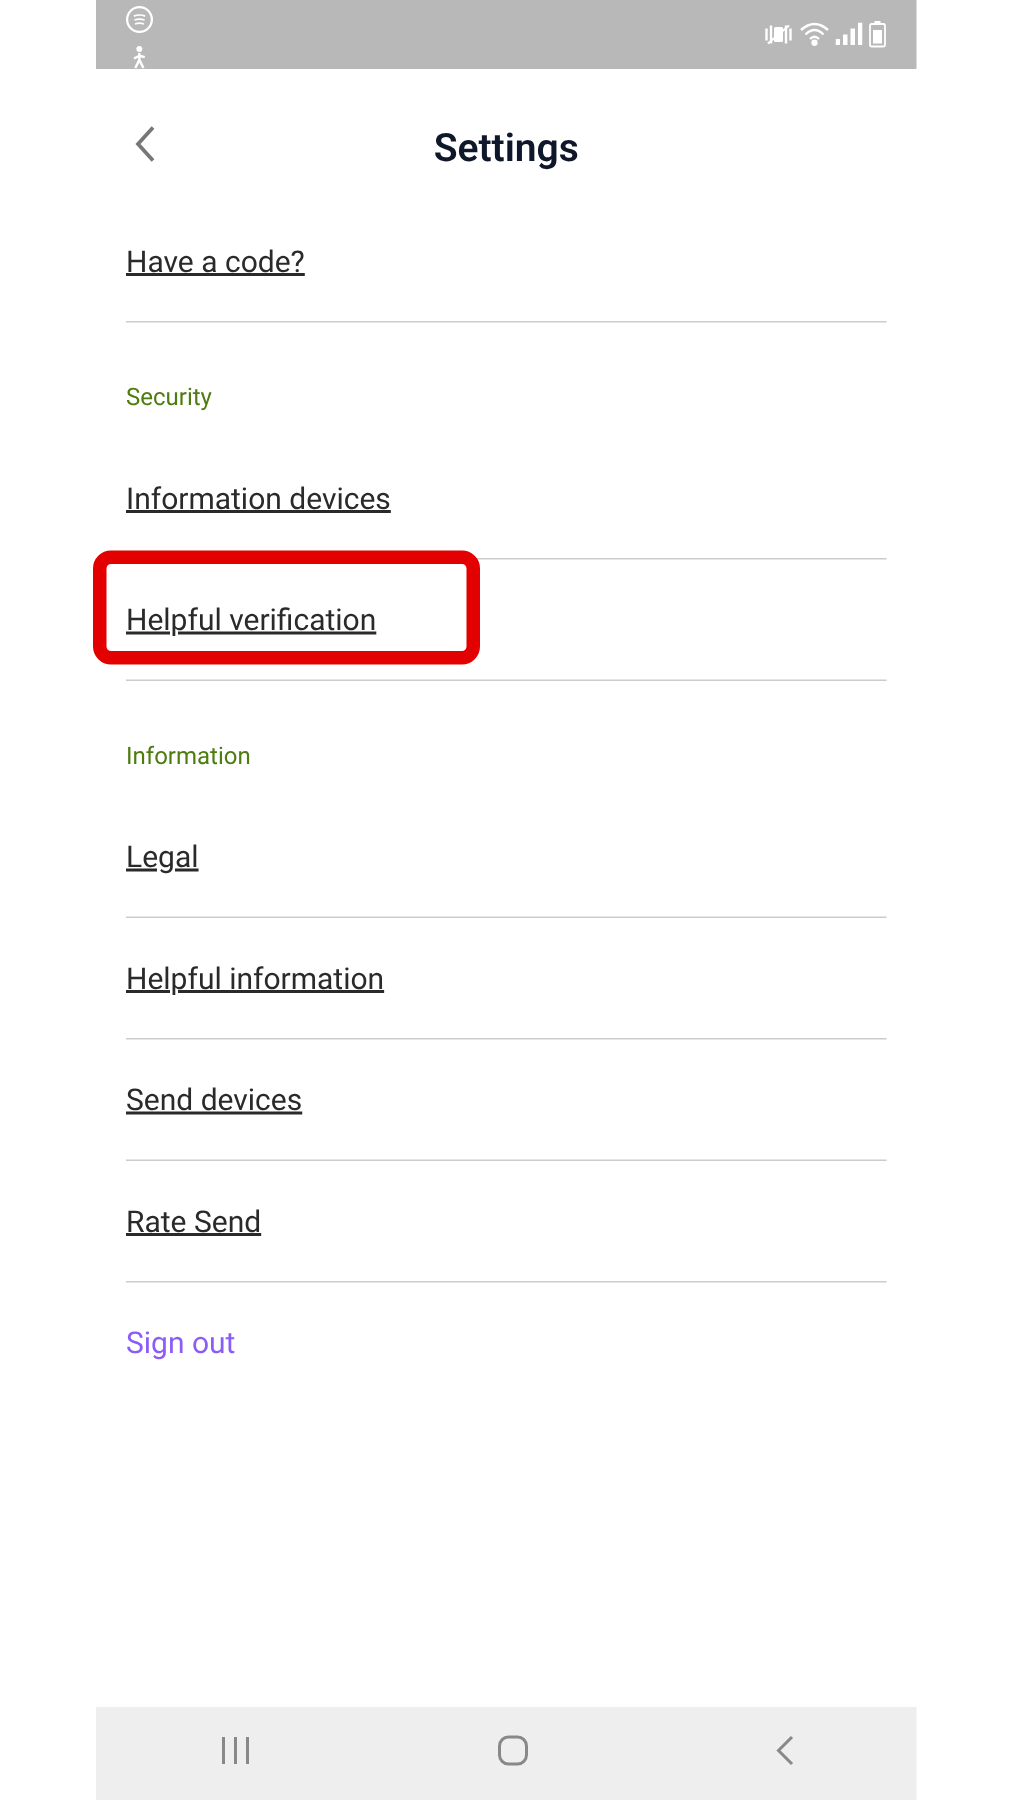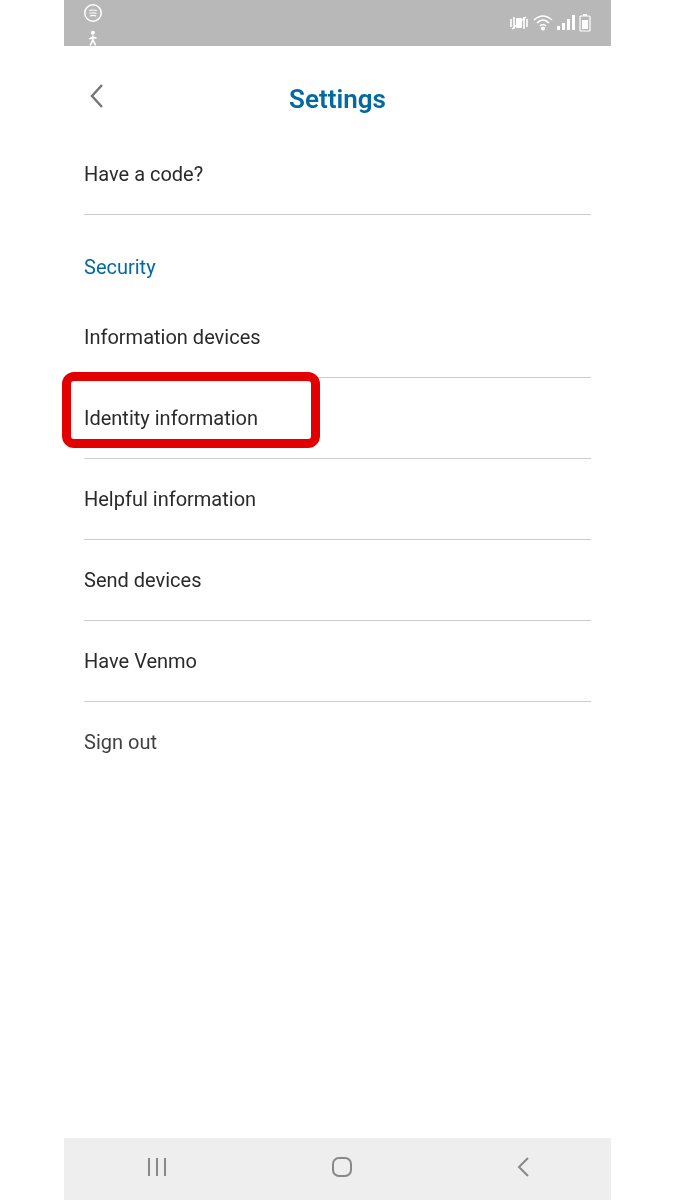--- a/index.html
+++ b/index.html
@@ -36,36 +36,37 @@
       position: absolute;
       left: 88px;
       top: 28px;
       cursor: pointer;
     }
     .header-title {
       flex: 1;
       text-align: center;
       font-size: 26px;
       font-weight: 600;
-      color: #0369a1;
+      color: #0f172a;
     }
     .content {
       padding: 0 84px;
     }
     .list-item {
       padding: 28px 0;
       font-size: 20px;
       color: #2a2a2a;
       border-bottom: 1px solid #ccc;
       cursor: pointer;
+      text-decoration: underline;
     }
     .section-label {
       padding: 40px 0 18px 0;
-      font-size: 20px;
-      color: #0369a1;
+      font-size: 16px;
+      color: #4d7c0f;
     }
     .highlighted {
       position: relative;
     }
     .highlight-box {
       position: absolute;
       border: 9px solid #e20000;
       border-radius: 12px;
       left: -22px;
       top: -6px;
@@ -81,21 +82,21 @@
       height: 62px;
       background: #eeeeee;
       display: flex;
       align-items: center;
       justify-content: space-around;
     }
     .nav-btn { cursor: pointer; padding:10px 30px; }
     .signout-row {
       padding: 28px 0 0 0;
       font-size: 20px;
-      color: #404040;
+      color: #8b5cf6;
     }
   </style>
 </head>
 <body>
 
 <div class="status-bar">
   <div class="status-left">
     <span>4:15</span>
     <span class="status-icon">
       <svg width="18" height="18" viewBox="0 0 24 24" fill="#fff">
@@ -158,28 +159,30 @@
   <div class="header-title">Settings</div>
 </div>
 
 <div class="content">
   <div class="list-item">Have a code?</div>
 
   <div class="section-label">Security</div>
 
   <div class="list-item">Information devices</div>
   <div class="list-item highlighted">
-    <span>Identity information</span>
+    <span>Helpful verification</span>
     <div class="highlight-box"></div>
   </div>
 
-
+  <div class="section-label">Information</div>
+
+  <div class="list-item">Legal</div>
   <div class="list-item">Helpful information</div>
   <div class="list-item">Send devices</div>
-  <div class="list-item">Have Venmo</div>
+  <div class="list-item">Rate Send</div>
   <div class="signout-row">Sign out</div>
 </div>
 
 <div class="nav-bar">
   <div class="nav-btn">
     <svg width="24" height="22" viewBox="0 0 24 22" stroke="#888" stroke-width="2">
         <line x1="4" y1="2" x2="4" y2="20"></line>
         <line x1="12" y1="2" x2="12" y2="20"></line>
         <line x1="20" y1="2" x2="20" y2="20"></line>
       </svg>

